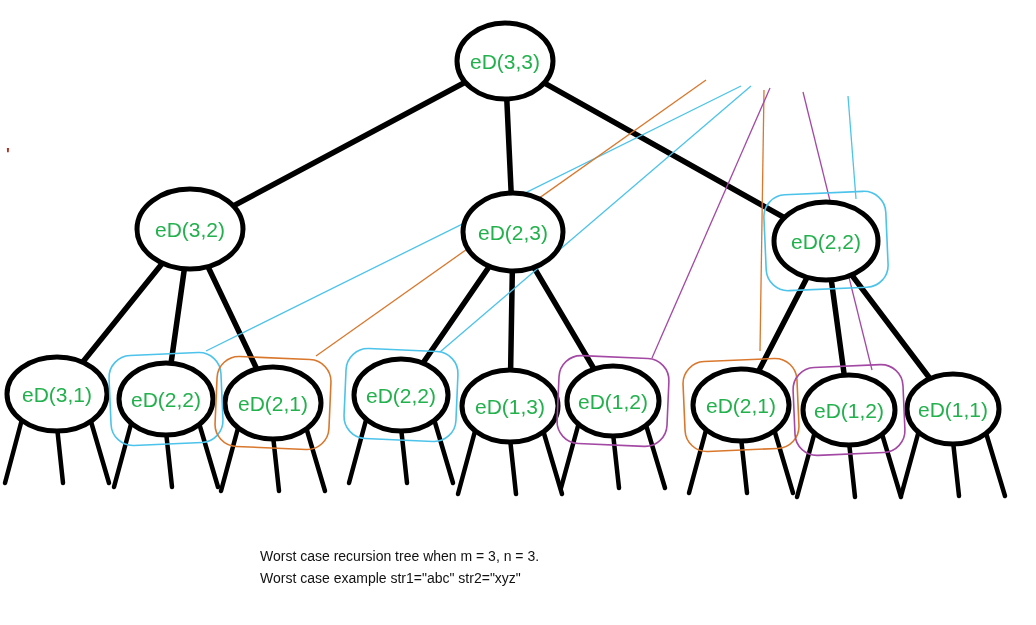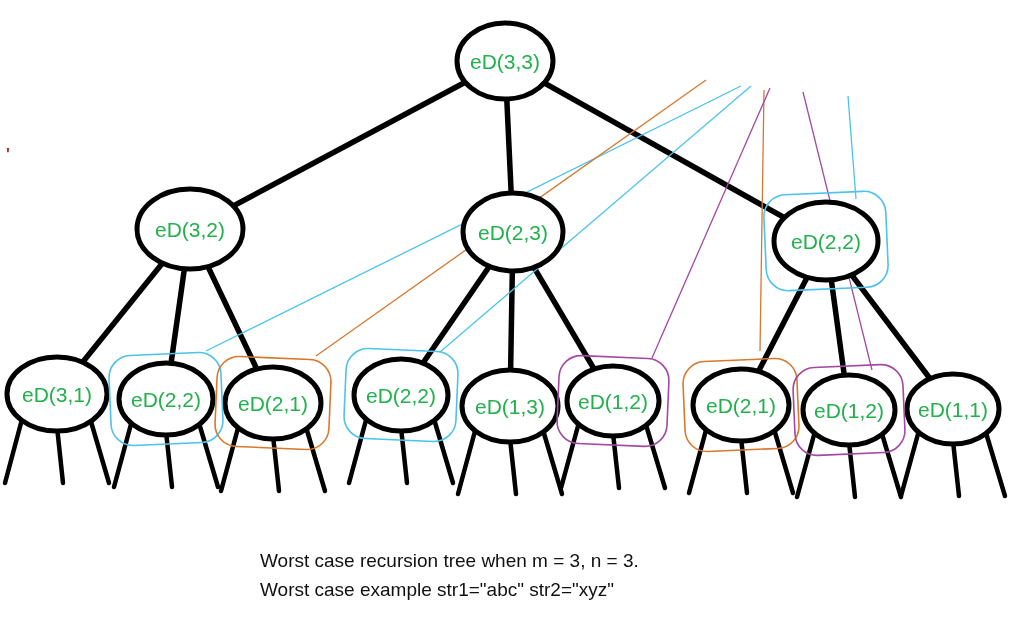--- a/index.html
+++ b/index.html
@@ -10,21 +10,21 @@
     position: relative; overflow: hidden;
   }
   .canvas { position: absolute; inset: 0; width: 1036px; height: 625px; text-decoration: underline; }
   #tree-svg { position: absolute; left: 0; top: 0; }
   .annotation {
     position: absolute; left: 686px; top: 55px;
     font-size: 23px; font-weight: 400;
   }
   .caption {
     position: absolute; left: 260px; top: 546px;
-    font-size: 19px; color: #111111; line-height: 1.55;
+    font-size: 14px; color: #111111; line-height: 1.55;
   }
   .stray {
     position: absolute; left: 6px; top: 146px;
     color: #b03020; font-size: 16px; font-weight: bold;
   }
 </style>
 </head>
 <body>
 
 <div class="canvas">

